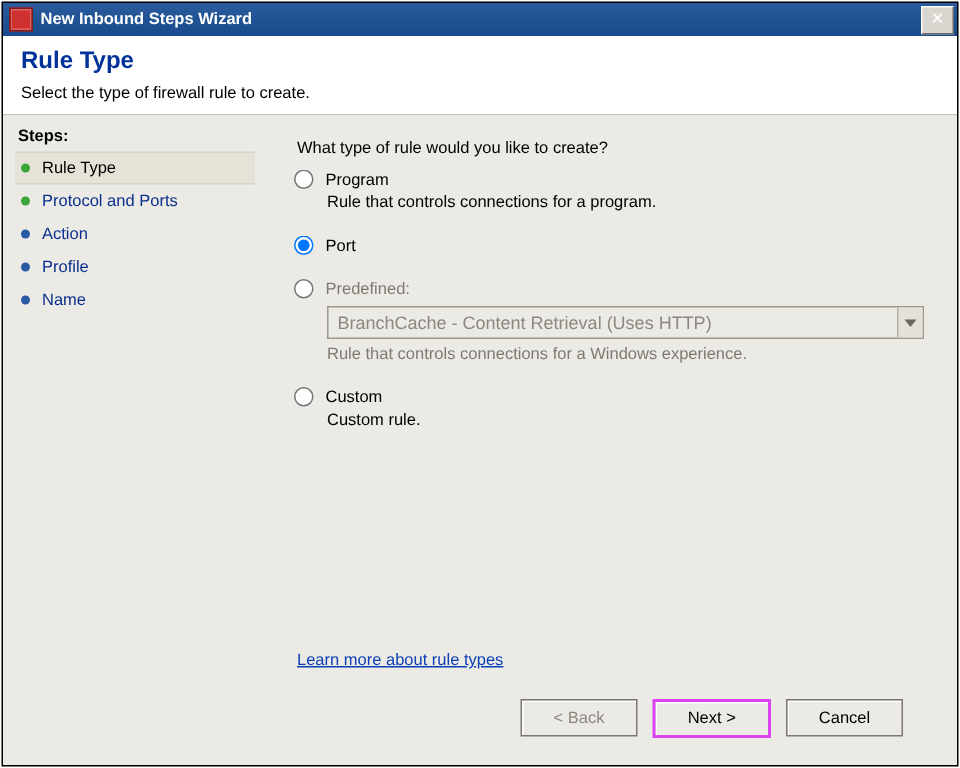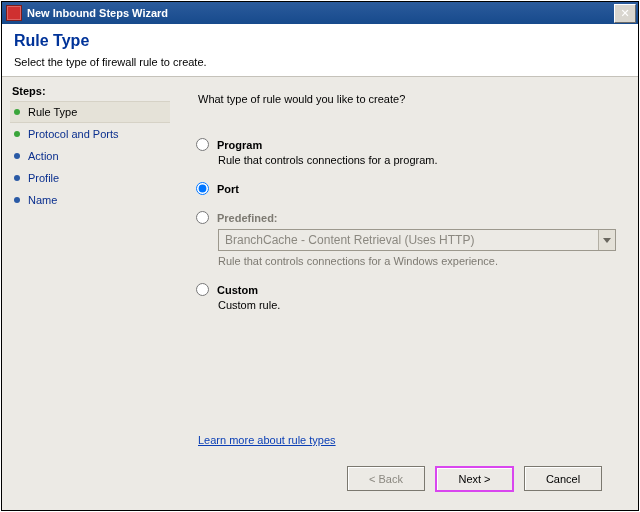--- a/index.html
+++ b/index.html
@@ -15,25 +15,25 @@
   .sidebar{width:170px;padding:6px 0 0 8px}
   .sidebar .steps-lbl{font-weight:bold;font-size:11px;margin:2px 2px 4px 2px}
   .step{display:flex;align-items:center;height:20px;padding-left:4px;border-top:1px solid transparent;border-bottom:1px solid transparent}
   .step .dot{width:6px;height:6px;border-radius:50%;margin-right:8px}
   .step.done .dot{background:#3aa53a}
   .step.pending .dot{background:#2a5aa5}
   .step .lbl{color:#0a2f8e}
   .step.current{background:#e5e2d8;border-top:1px solid #d6d2c6;border-bottom:1px solid #d6d2c6}
   .step.current .lbl{color:#000}
   .main{flex:1;display:flex;flex-direction:column;padding:16px 22px 8px 26px}
-  .prompt{margin:0 0 33px 2px}
+  .prompt{margin:0 0 8px 2px}
   .opt{margin-bottom:16px}
   .opt .row1{display:flex;align-items:center}
   .opt input[type=radio]{margin:0 8px 0 0}
-  .opt .name{font-weight:bold}
+  .opt .name{font-weight:normal}
   .opt .desc{margin:3px 0 0 22px;color:#000}
   .opt.disabled .name,.opt.disabled .desc{color:#7d7a72}
   .combo{margin:5px 0 4px 22px;width:396px;height:20px;border:1px solid #9c988d;background:#eceae5;display:flex;align-items:center;position:relative}
   .combo .txt{flex:1;padding:0 6px;color:#8b8880;font-size:12px;overflow:hidden;white-space:nowrap}
   .combo .dd{width:16px;height:100%;background:#e4e1d8;border-left:1px solid #b3afa4;display:flex;align-items:center;justify-content:center}
   .combo .dd .tri{width:0;height:0;border-left:4px solid transparent;border-right:4px solid transparent;border-top:5px solid #6a675f}
   .link{color:#0b3fb5;text-decoration:underline;cursor:pointer;margin-top:auto;margin-bottom:12px;margin-left:2px}
   .footer{display:flex;justify-content:flex-end;padding:8px 14px 10px 0;gap:10px}
   .btn{width:76px;height:23px;background:#eceae5;border:1px solid #7b786f;box-shadow:inset 1px 1px 0 #fff;font-size:11px;cursor:pointer;display:flex;align-items:center;justify-content:center}
   .btn.primary{border:2px solid #d946ef;width:75px;height:22px}

